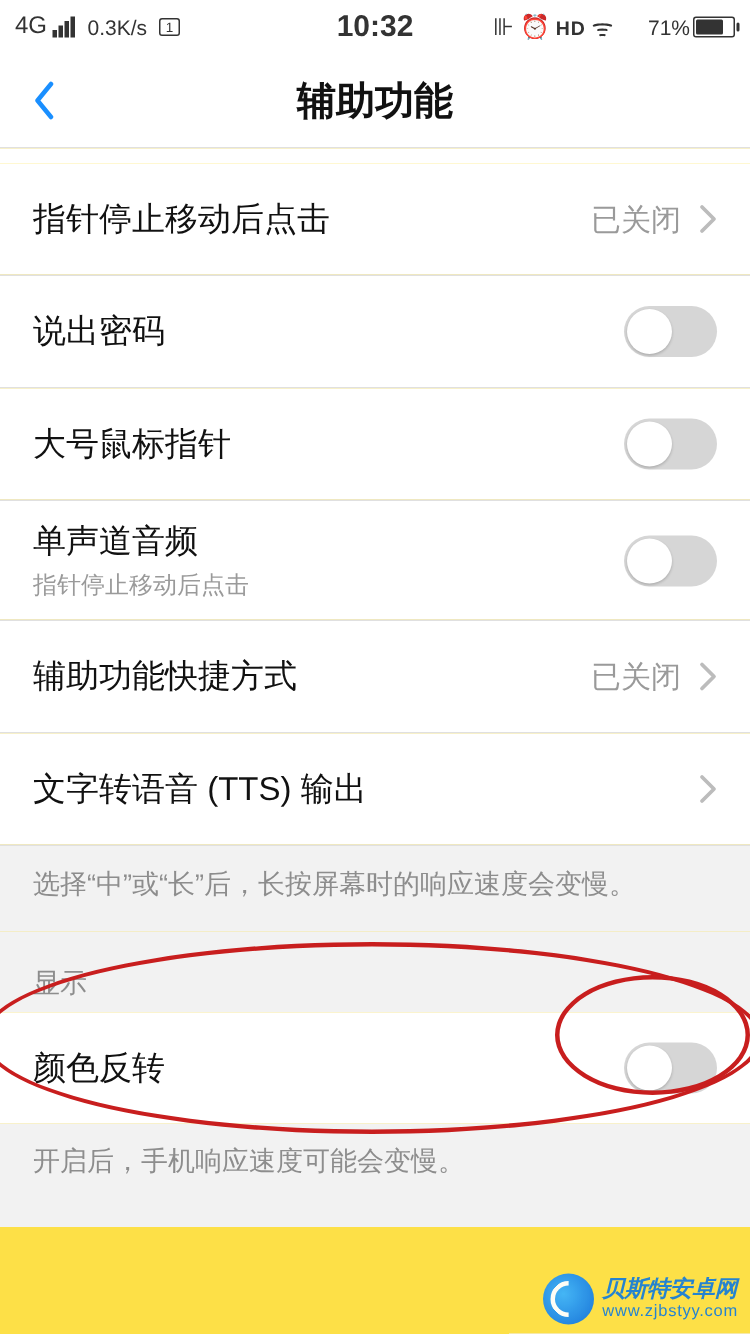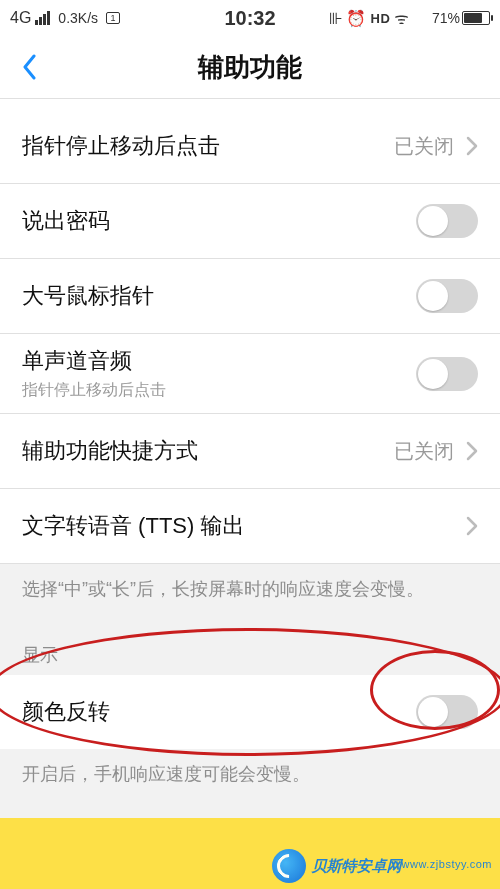--- a/index.html
+++ b/index.html
@@ -53,21 +53,21 @@
 
   
   .highlight-ellipse { position:absolute; border: 3px solid #c81e1e; border-radius: 50%; pointer-events:none; z-index: 5;}
   .hl-main { left: -12px; top: 628px; width: 520px; height: 128px; }
   .hl-toggle { left: 370px; top: 650px; width: 130px; height: 80px; }
 
   
   .watermark { position:absolute; right: 8px; bottom: 6px; display:flex; align-items:center; gap:6px; z-index:6; opacity:0.95;}
   .wm-logo { width:34px; height:34px; background: radial-gradient(circle at 40% 40%, #3bb4ff, #0d6fe0); border-radius:50%; position:relative; display:flex; align-items:center; justify-content:center;}
   .wm-logo::before { content:""; position:absolute; width:18px; height:18px; border:3px solid #fff; border-radius:50%; border-top-color:transparent; border-right-color:transparent; transform:rotate(45deg);}
-  .wm-text { display:flex; flex-direction:row; line-height:1.1;}
+  .wm-text { display:flex; flex-direction:column; line-height:1.1;}
   .wm-line1 { font-size: 15px; font-weight:bold; font-style:italic; color:#1a7fd8;}
   .wm-line2 { font-size: 11px; color:#1a7fd8; letter-spacing:0.5px;}
 
   
   .scroll-gap { height:10px; background:#fff;}
 </style>
 </head>
 <body>
 
 <div class="screen">

